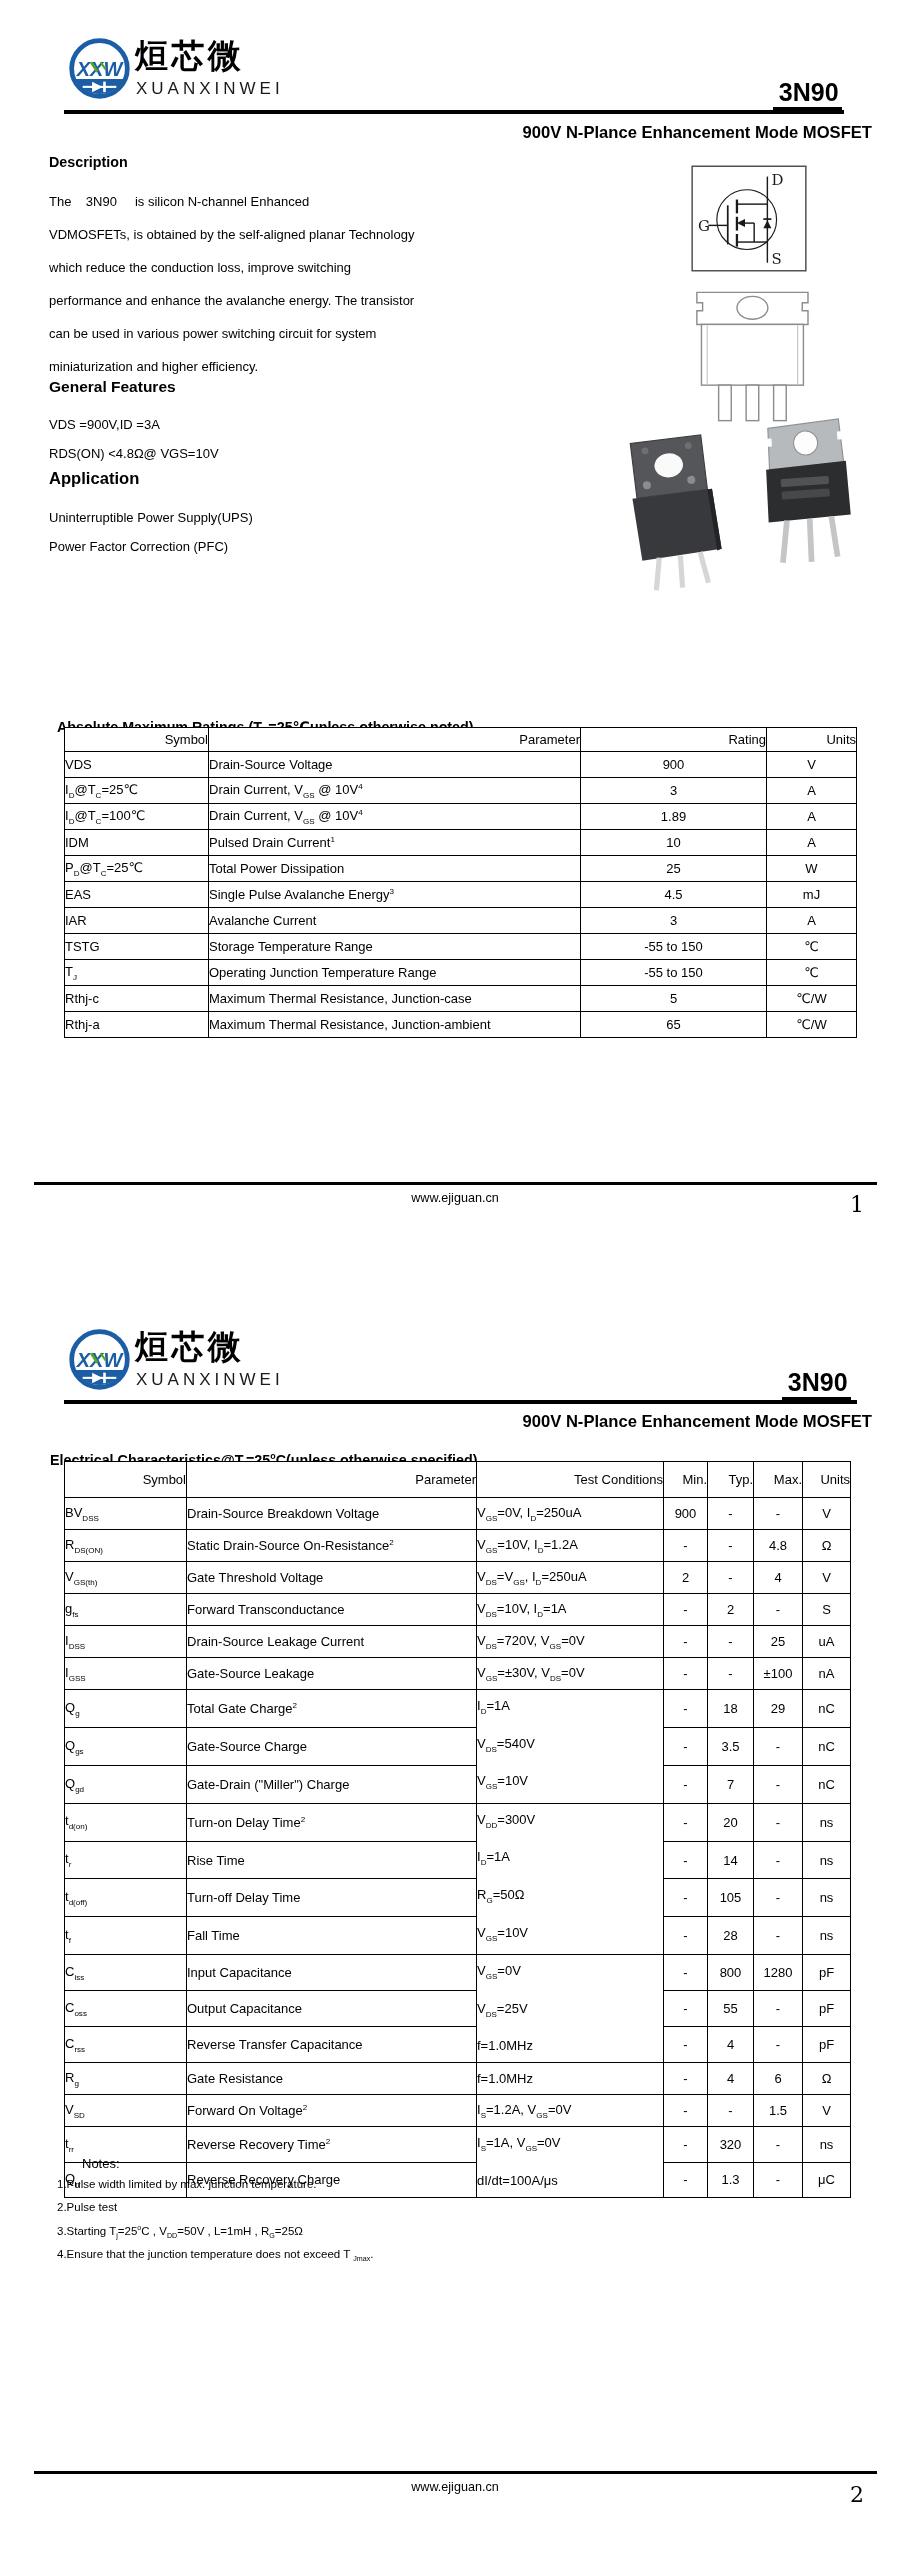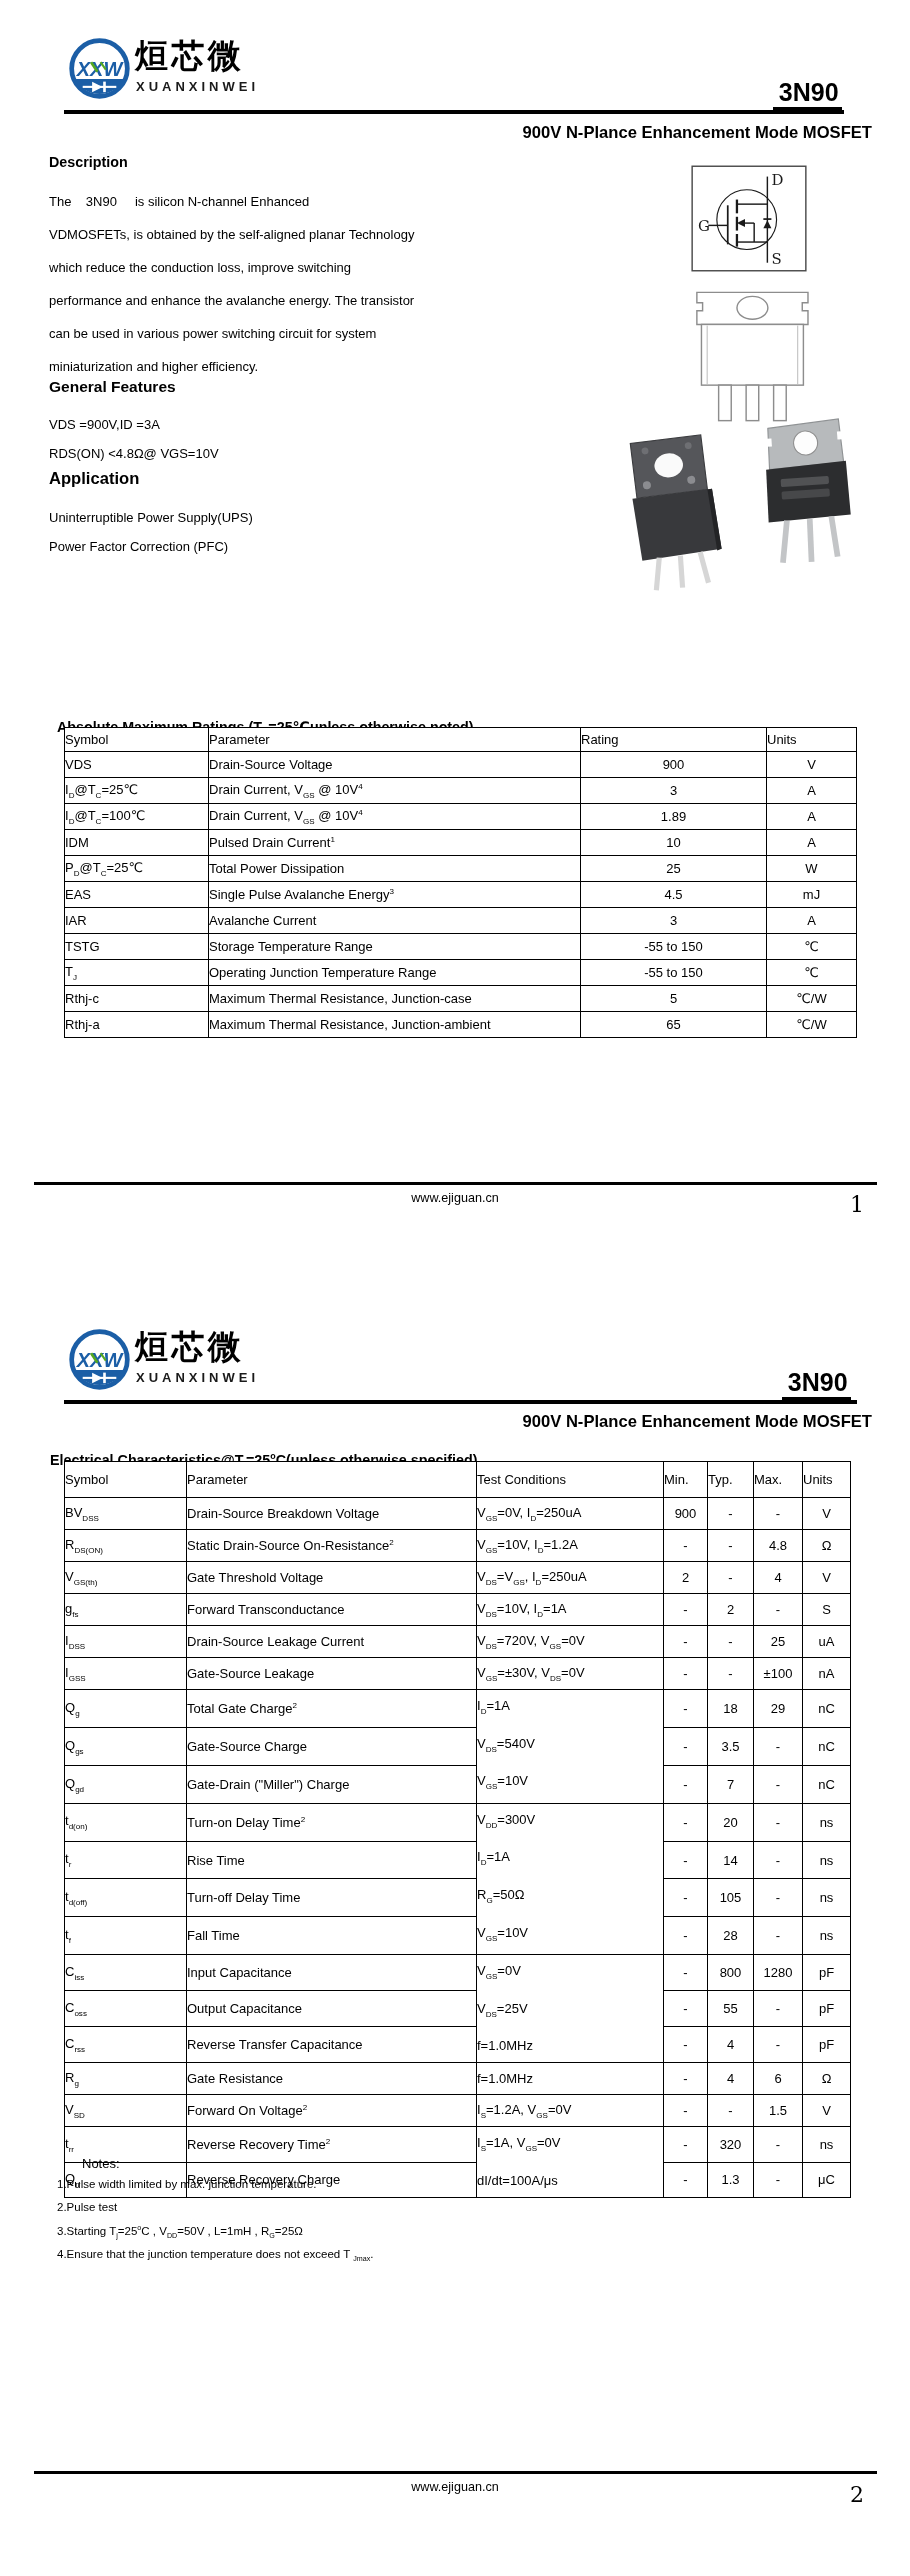--- a/index.html
+++ b/index.html
@@ -4,32 +4,32 @@
 <style>
   html,body{margin:0;padding:0;background:#ffffff;}
   body{font-family:"Liberation Sans","DejaVu Sans",sans-serif;color:#000;width:910px;}
   .page{position:relative;width:910px;background:#fff;overflow:hidden;}
   #page1{height:1308px;}
   #page2{height:1268px;}
   .abs{position:absolute;}
   .rule{background:#000;}
   .logo{width:247px;height:75px;}
   .logo-cn{position:absolute;left:67px;top:1.1px;font-size:33px;font-weight:bold;letter-spacing:3.4px;line-height:1.1;}
-  .logo-en{position:absolute;left:68px;top:42px;font-size:13px;font-weight:bold;letter-spacing:4px;color:#1a1a1a;}
+  .logo-en{position:absolute;left:68px;top:42px;font-size:17px;font-weight:normal;letter-spacing:4px;color:#1a1a1a;}
   .part{font-weight:bold;font-size:25px;line-height:1;border-bottom:3.4px solid #000;padding:0 3.4px 1.7px 5.7px;}
   .subtitle{font-weight:bold;font-size:16.6px;}
   .h-desc{font-weight:bold;font-size:14.3px;}
   .h-feat{font-weight:bold;font-size:15.5px;}
   .h-app{font-weight:bold;font-size:16.6px;}
   .h-table{font-weight:bold;font-size:14.3px;margin-top:12px;}
   .body-line{font-size:13px;white-space:pre;line-height:33px;}
   .feat-line,.app-line{font-size:13px;line-height:29px;white-space:pre;}
   .dtable{border-collapse:collapse;table-layout:fixed;background:#fff;}
   .dtable th,.dtable td{border:1.1px solid #000;font-weight:normal;font-size:13px;vertical-align:middle;padding:0;overflow:hidden;}
-  .dtable th{text-align:left;}
+  .dtable th{text-align:right;}
   .dtable sub{font-size:62%;}
   .dtable sup{font-size:62%;}
   .c-sym{text-align:left;padding-left:5.2px;}
   .c-param{text-align:left;padding-left:6.3px;}
   .c-test{text-align:left;padding-left:5.2px;}
   .c-num{text-align:center;}
   .abs-table thead tr{height:24px;}
   .abs-table tbody tr{height:26px;}
   .elec-table thead tr{height:36px;}
   .elec-table tbody tr{height:32px;}

